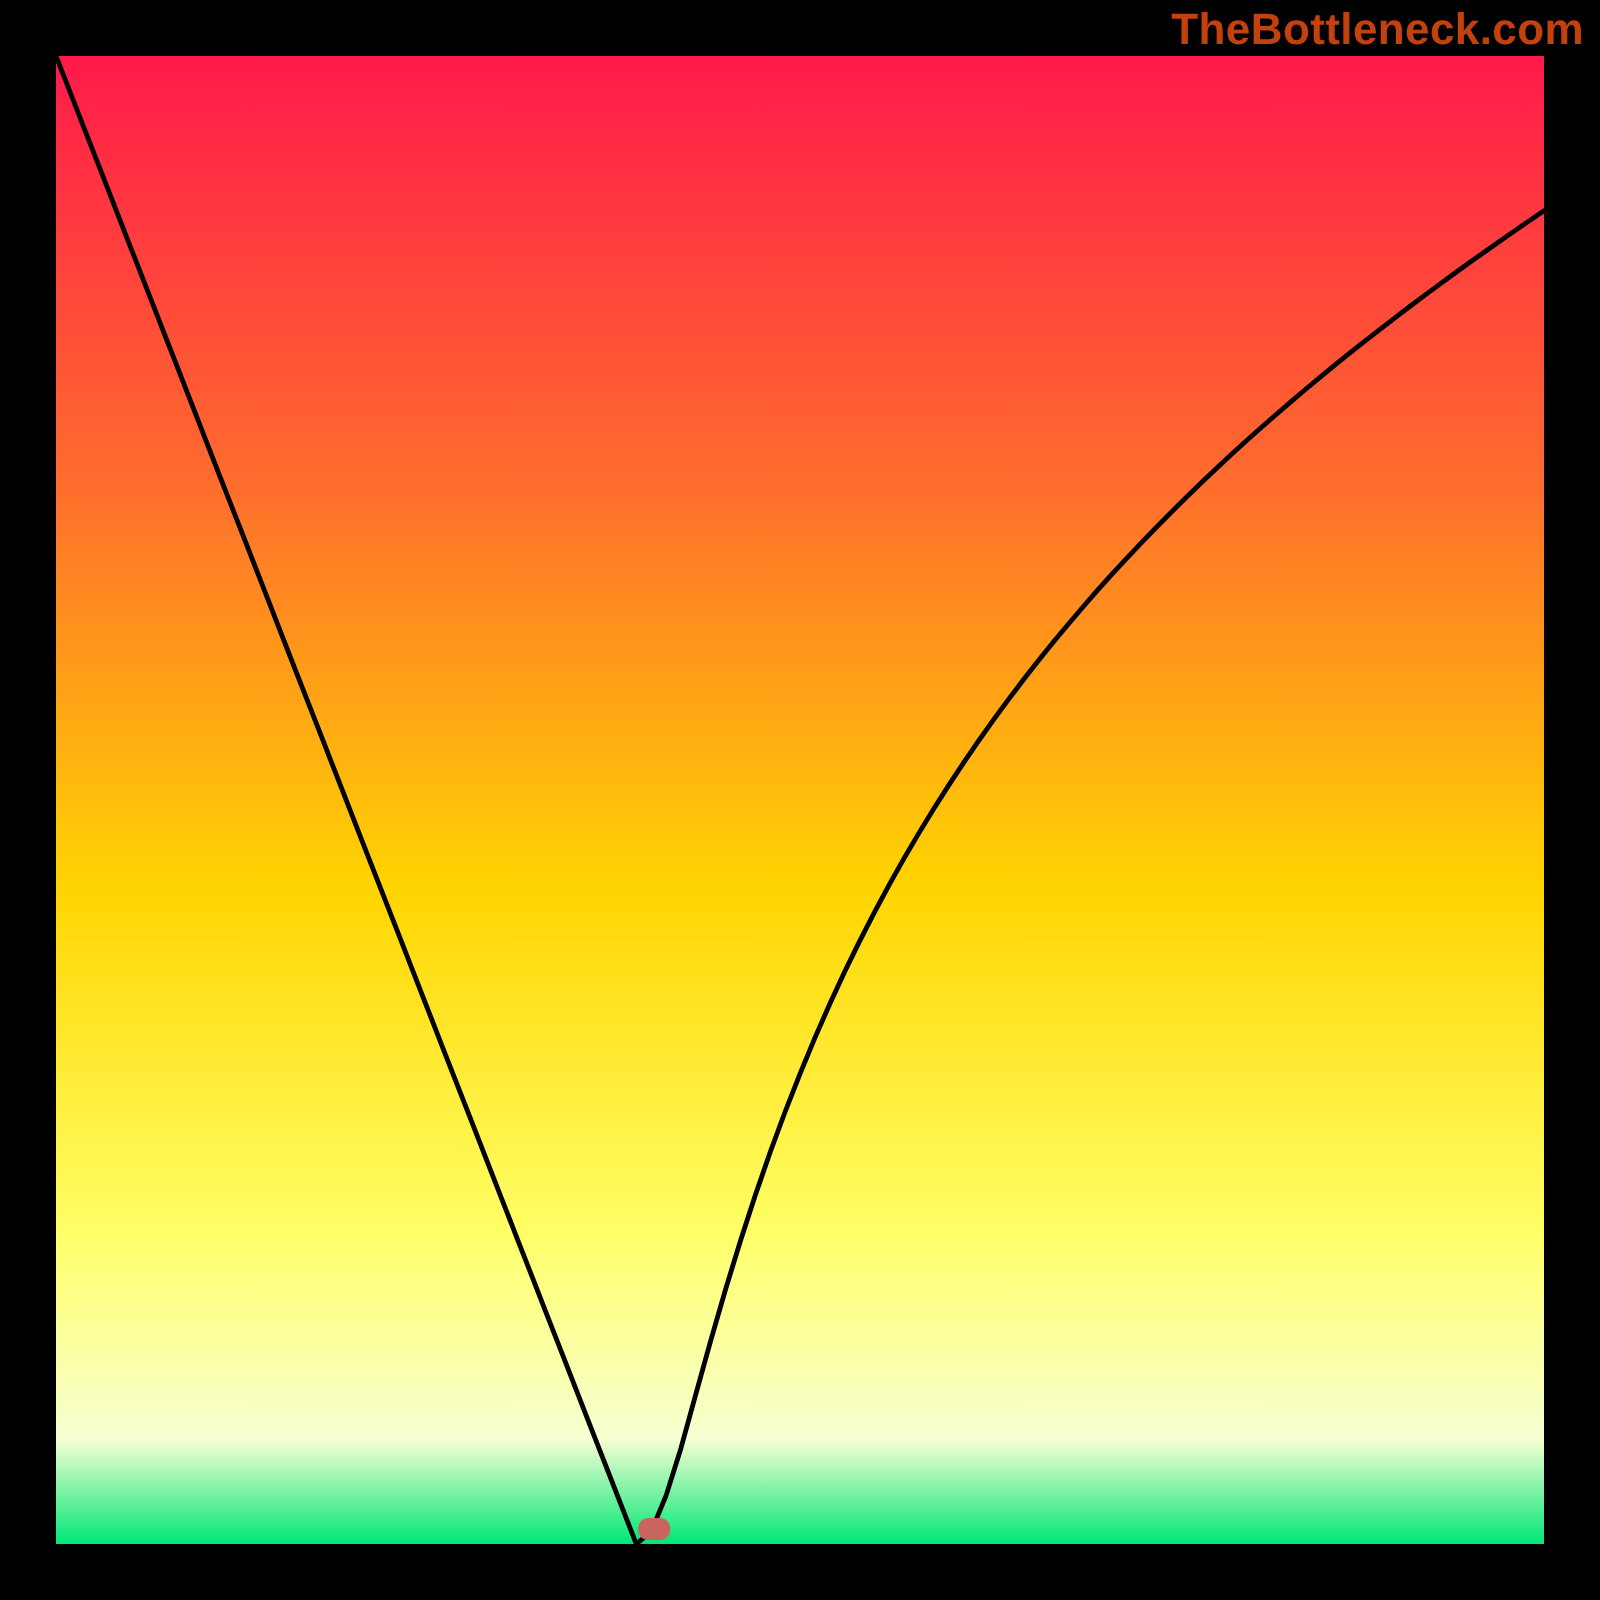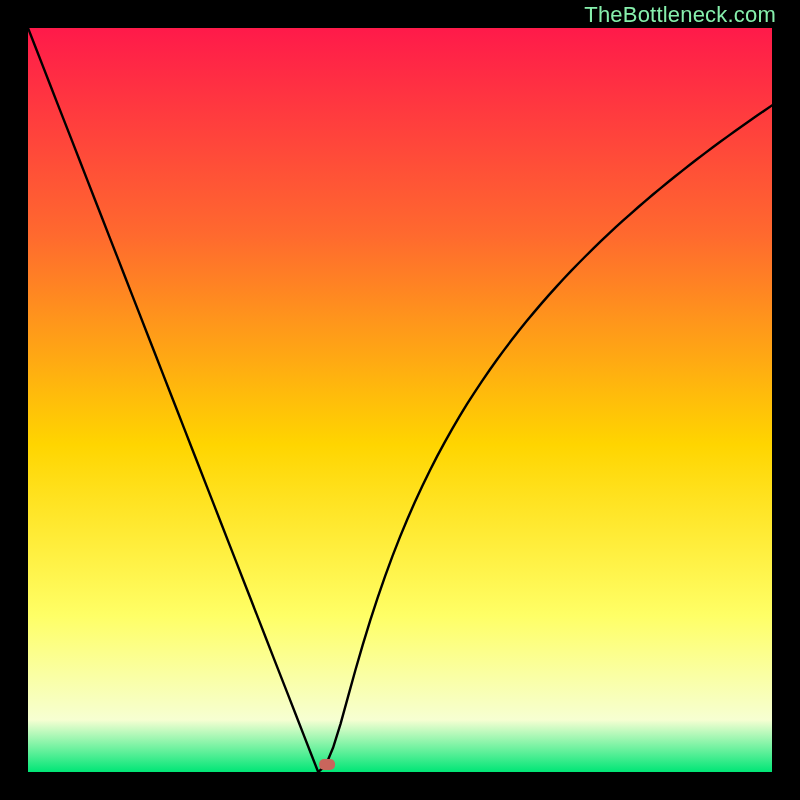--- a/index.html
+++ b/index.html
@@ -23,24 +23,24 @@
     position: absolute;
     left: 28px;
     top: 28px;
     width: 744px;
     height: 744px;
     overflow: hidden;
   }
   .watermark {
     position: absolute;
     top: 2px;
-    right: 24px;
-    color: #86efac;
+    right: 8px;
+    color: #c2410c;
     font-size: 22px;
-    font-weight: 400;
+    font-weight: 700;
     letter-spacing: 0.2px;
     user-select: none;
   }
 </style>
 </head>
 <body>
 
 <div class="frame">
   <div class="plot">
     <svg id="plot-svg" width="744" height="744" viewBox="0 0 744 744" preserveAspectRatio="none">

